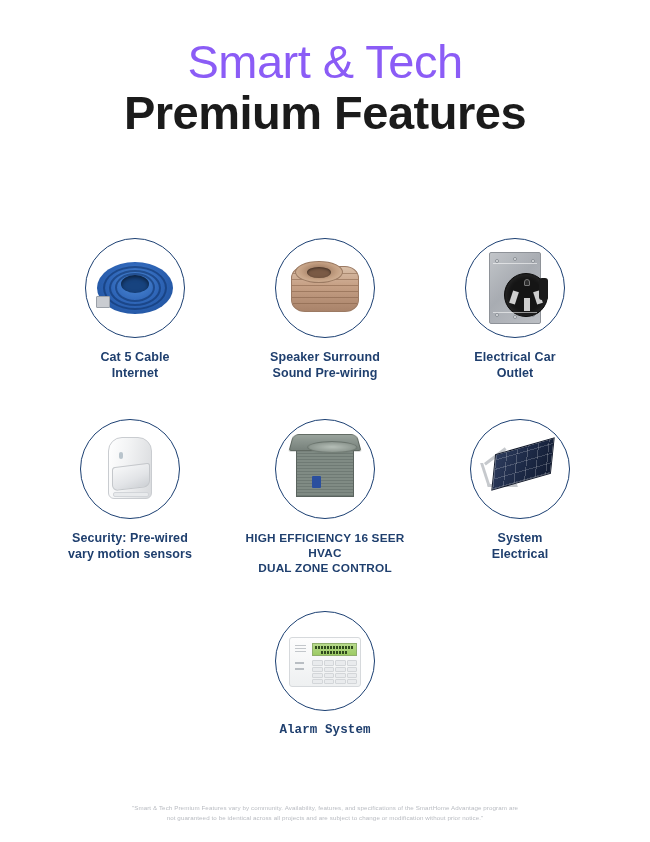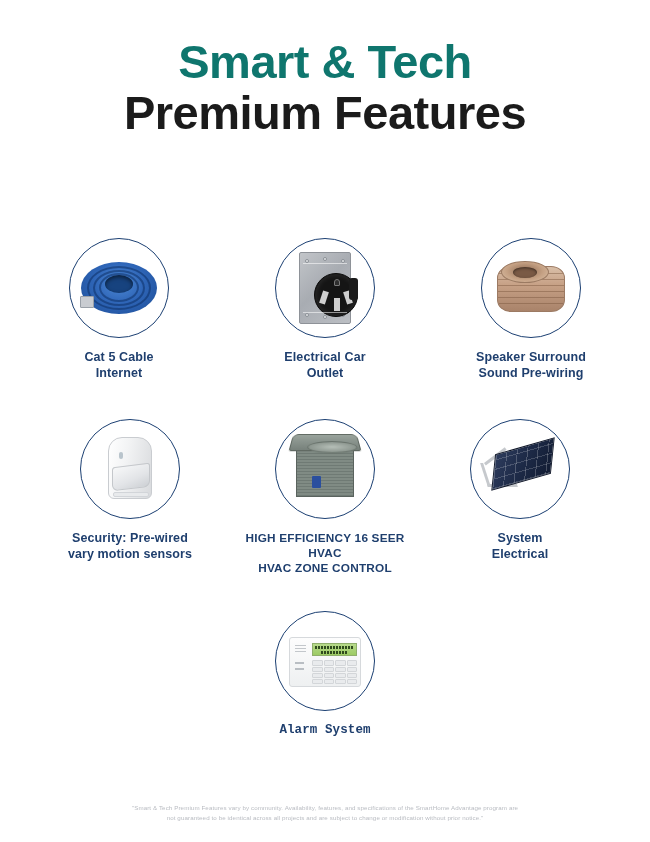--- a/index.html
+++ b/index.html
@@ -7,33 +7,33 @@
     width: 650px; height: 842px;
     background: #ffffff;
     font-family: "Liberation Sans", sans-serif;
     overflow: hidden;
   }
   .page { position: relative; width: 650px; height: 842px; background:#fff; }
 
   
   .title-block { position:absolute; top:38px; left:0; width:650px; text-align:center; }
   .title-line1 {
-    font-size: 47px; font-weight: 700; letter-spacing: -0.5px;
-    color: #0f766e; line-height: 1.02;
+    font-size: 47px; font-weight: 400; letter-spacing: -0.5px;
+    color: #8b5cf6; line-height: 1.02;
     font-family: "Liberation Sans", sans-serif;
   }
   .title-line2 {
     font-size: 47px; font-weight: 700; letter-spacing: -0.5px;
     color: #1b1b1b; line-height: 1.05; margin-top: 2px;
   }
 
   
   .features { position:absolute; top:238px; left:0; width:650px; }
   .row { display:flex; justify-content:center; width:650px; }
-  .row-1 { margin-bottom: 12px; gap: 16px; }
+  .row-1 { margin-bottom: 12px; }
   .cell { width:190px; display:flex; flex-direction:column; align-items:center; }
   .cell.wide { width:200px; }
 
   .circle {
     width:100px; height:100px; border-radius:50%;
     border:1.6px solid #1b3f72;
     display:flex; align-items:center; justify-content:center;
     position:relative; background:#fff;
   }
   .art { position:relative; width:80px; height:80px; }
@@ -231,20 +231,41 @@
               <div class="coil-band" style="left:12px; top:8px;  width:52px; height:36px;"></div>
               <div class="coil-band" style="left:18px; top:11px; width:40px; height:29px;"></div>
               <div class="coil-hole"></div>
               <div class="coil-tag"></div>
             </div>
           </div>
         </div>
         <div class="caption">
           <div>Cat 5 Cable</div>
           <div>Internet</div>
+        </div>
+      </div>
+
+      <div class="cell">
+        <div class="circle">
+          <div class="art">
+            <div class="spool">
+              <i class="ln" style="top:6px;"></i>
+                <i class="ln" style="top:12px;"></i>
+              <i class="ln" style="top:18px;"></i>
+                <i class="ln" style="top:24px;"></i>
+              <i class="ln" style="top:30px;"></i>
+                <i class="ln" style="top:36px;"></i>
+            </div>
+            <div class="spool-top"></div>
+            <div class="spool-hole"></div>
+          </div>
+        </div>
+        <div class="caption">
+          <div>Speaker Surround</div>
+          <div>Sound Pre-wiring</div>
         </div>
       </div>
 
       <div class="cell">
         <div class="circle">
           <div class="art">
             <div class="outlet-plate">
               <span class="plate-screw" style="left:5px; top:6px;"></span>
               <span class="plate-screw" style="right:5px; top:6px;"></span>
               <span class="plate-screw" style="left:5px; bottom:6px;"></span>
@@ -260,41 +281,20 @@
             </div>
             <div class="outlet-side"></div>
           </div>
         </div>
         <div class="caption">
           <div>Electrical Car</div>
           <div>Outlet</div>
         </div>
       </div>
 
-      <div class="cell">
-        <div class="circle">
-          <div class="art">
-            <div class="spool">
-              <i class="ln" style="top:6px;"></i>
-                <i class="ln" style="top:12px;"></i>
-              <i class="ln" style="top:18px;"></i>
-                <i class="ln" style="top:24px;"></i>
-              <i class="ln" style="top:30px;"></i>
-                <i class="ln" style="top:36px;"></i>
-            </div>
-            <div class="spool-top"></div>
-            <div class="spool-hole"></div>
-          </div>
-        </div>
-        <div class="caption">
-          <div>Speaker Surround</div>
-          <div>Sound Pre-wiring</div>
-        </div>
-      </div>
-
     </div>
 
     <div class="row" style="margin-top:38px;">
 
       <div class="cell">
         <div class="circle">
           <div class="art">
             <div class="pir">
               <span class="pir-led"></span>
               <div class="pir-lens"></div>
@@ -315,21 +315,21 @@
                 <span class="hvac-badge"></span>
               </div>
             <div class="hvac-top">
                 <div class="hvac-fan"></div>
               </div>
           </div>
         </div>
         <div class="caption caps">
           <div>HIGH EFFICIENCY 16 SEER</div>
           <div>HVAC</div>
-          <div>HVAC ZONE CONTROL</div>
+          <div>DUAL ZONE CONTROL</div>
         </div>
       </div>
 
       <div class="cell">
         <div class="circle">
           <div class="art">
             <div class="solar-wrap">
               <div class="solar-leg"></div>
               <div class="solar-leg2"></div>
               <div class="solar-panel"></div>

